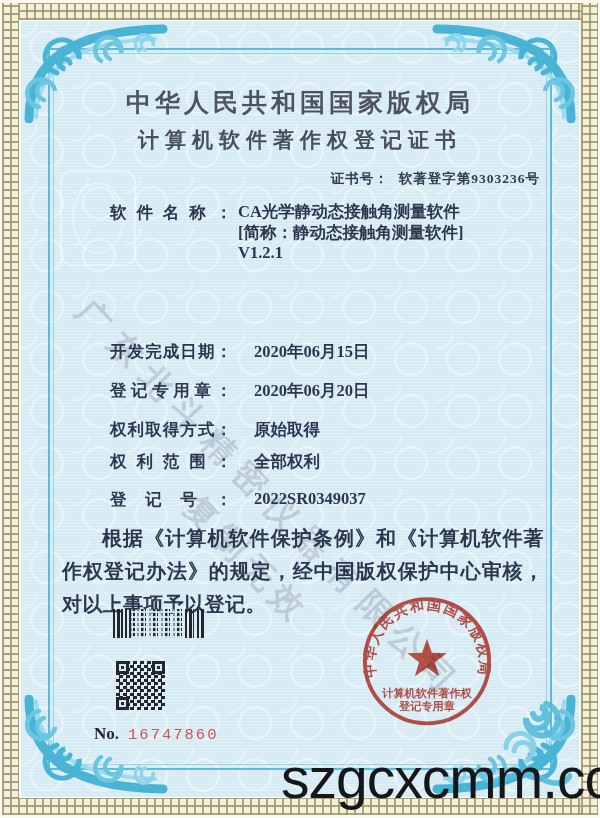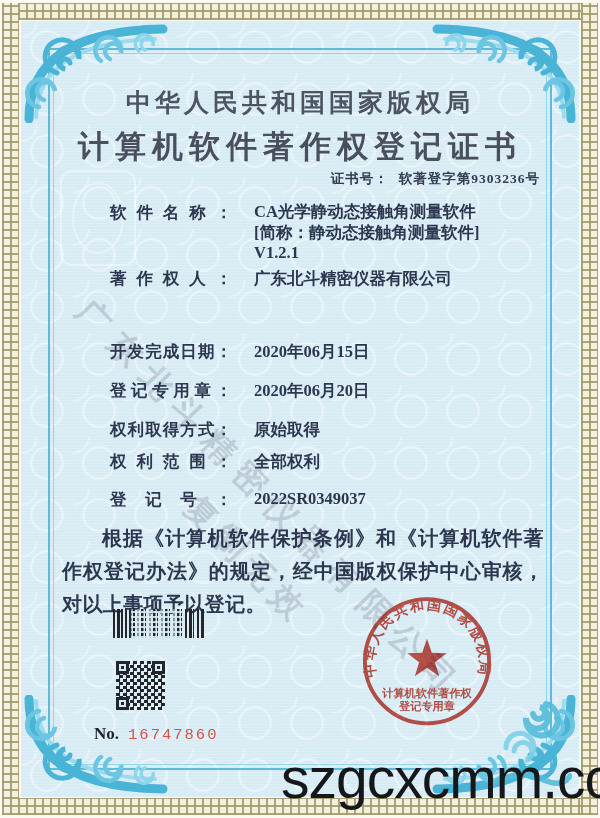--- a/index.html
+++ b/index.html
@@ -28,29 +28,29 @@
   .fl-tr{right:23px;top:21px;transform:scaleX(-1);}
   .fl-bl{left:23px;bottom:21px;transform:scaleY(-1);}
   .fl-br{right:23px;bottom:21px;transform:scale(-1,-1);}
   .emblem{position:absolute;left:60px;top:170px;width:72px;height:92px;
       border:2px solid rgba(255,255,255,.75);border-radius:12px;opacity:.55;}
   .emblem::after{content:"";position:absolute;inset:10px;border:2px solid rgba(255,255,255,.7);border-radius:50%;}
   
   .authority{position:absolute;left:0;right:0;top:86px;text-align:center;
       font-size:25px;font-weight:700;letter-spacing:4px;color:#4d5361;}
   .cert-title{position:absolute;left:0;right:0;top:126px;text-align:center;
-      font-size:31px;font-weight:700;letter-spacing:6px;color:#494f5c;}
+      font-size:21px;font-weight:700;letter-spacing:6px;color:#494f5c;}
   .certno{position:absolute;right:60px;top:170px;font-size:13.5px;font-weight:700;
       color:#333c50;letter-spacing:1px;}
   .certno .lab{margin-right:10px;}
   
   .row{position:absolute;left:62px;font-size:16.5px;font-weight:600;color:#2d364f;white-space:nowrap;}
   .flabel{display:inline-block;width:122px;text-align:justify;text-align-last:justify;vertical-align:top;padding-left:48px;}
   .fval{margin-left:22px;}
-  .vlines{display:inline-block;margin-left:22px;vertical-align:top;line-height:20.5px;}
+  .vlines{display:inline-block;margin-left:6px;vertical-align:top;line-height:20.5px;}
   .r1{top:202px;} .r2{top:268px;} .r3{top:341px;} .r4{top:380px;}
   .r5{top:419px;} .r6{top:451px;} .r7{top:489px;}
   .statement{position:absolute;left:62px;width:482px;top:522px;font-size:20px;font-weight:600;
       color:#2d364f;line-height:33px;text-indent:2em;text-align:justify;letter-spacing:.4px;}
   
   .barcode{position:absolute;left:113px;top:609px;width:92px;height:29px;
       background:repeating-linear-gradient(90deg,#23262b 0 2px,rgba(0,0,0,0) 2px 4px,#23262b 4px 7px,rgba(0,0,0,0) 7px 8px,#23262b 8px 9.5px,rgba(0,0,0,0) 9.5px 12px);}
   .barcode .mid{position:absolute;left:20%;right:22%;top:0;bottom:0;
       background:repeating-linear-gradient(0deg, rgba(214,235,244,.9) 0 2px, rgba(0,0,0,0) 2px 5px),
                  repeating-linear-gradient(90deg, rgba(214,235,244,.55) 0 2px, rgba(0,0,0,0) 2px 6px);}
@@ -124,23 +124,20 @@
   <div class="cert-title">计算机软件著作权登记证书</div>
   <div class="certno">
     <span class="lab">证书号：</span><span>软著登字第9303236号</span>
   </div>
 
   <div class="row r1">
     <span class="flabel">软件名称：</span><span class="vlines"><span>CA光学静动态接触角测量软件</span><br>
       <span>[简称：静动态接触角测量软件]</span><br>
       <span>V1.2.1</span></span>
   </div>
-  <div class="row r2">
-    <span class="flabel">著作权人：</span><span class="fval">广东北斗精密仪器有限公司</span>
-  </div>
   <div class="row r3">
     <span class="flabel">开发完成日期：</span><span class="fval">2020年06月15日</span>
   </div>
   <div class="row r4">
     <span class="flabel">登记专用章：</span><span class="fval">2020年06月20日</span>
   </div>
   <div class="row r6">
     <span class="flabel">权利范围：</span><span class="fval">全部权利</span>
   </div>
   <div class="row r5">

